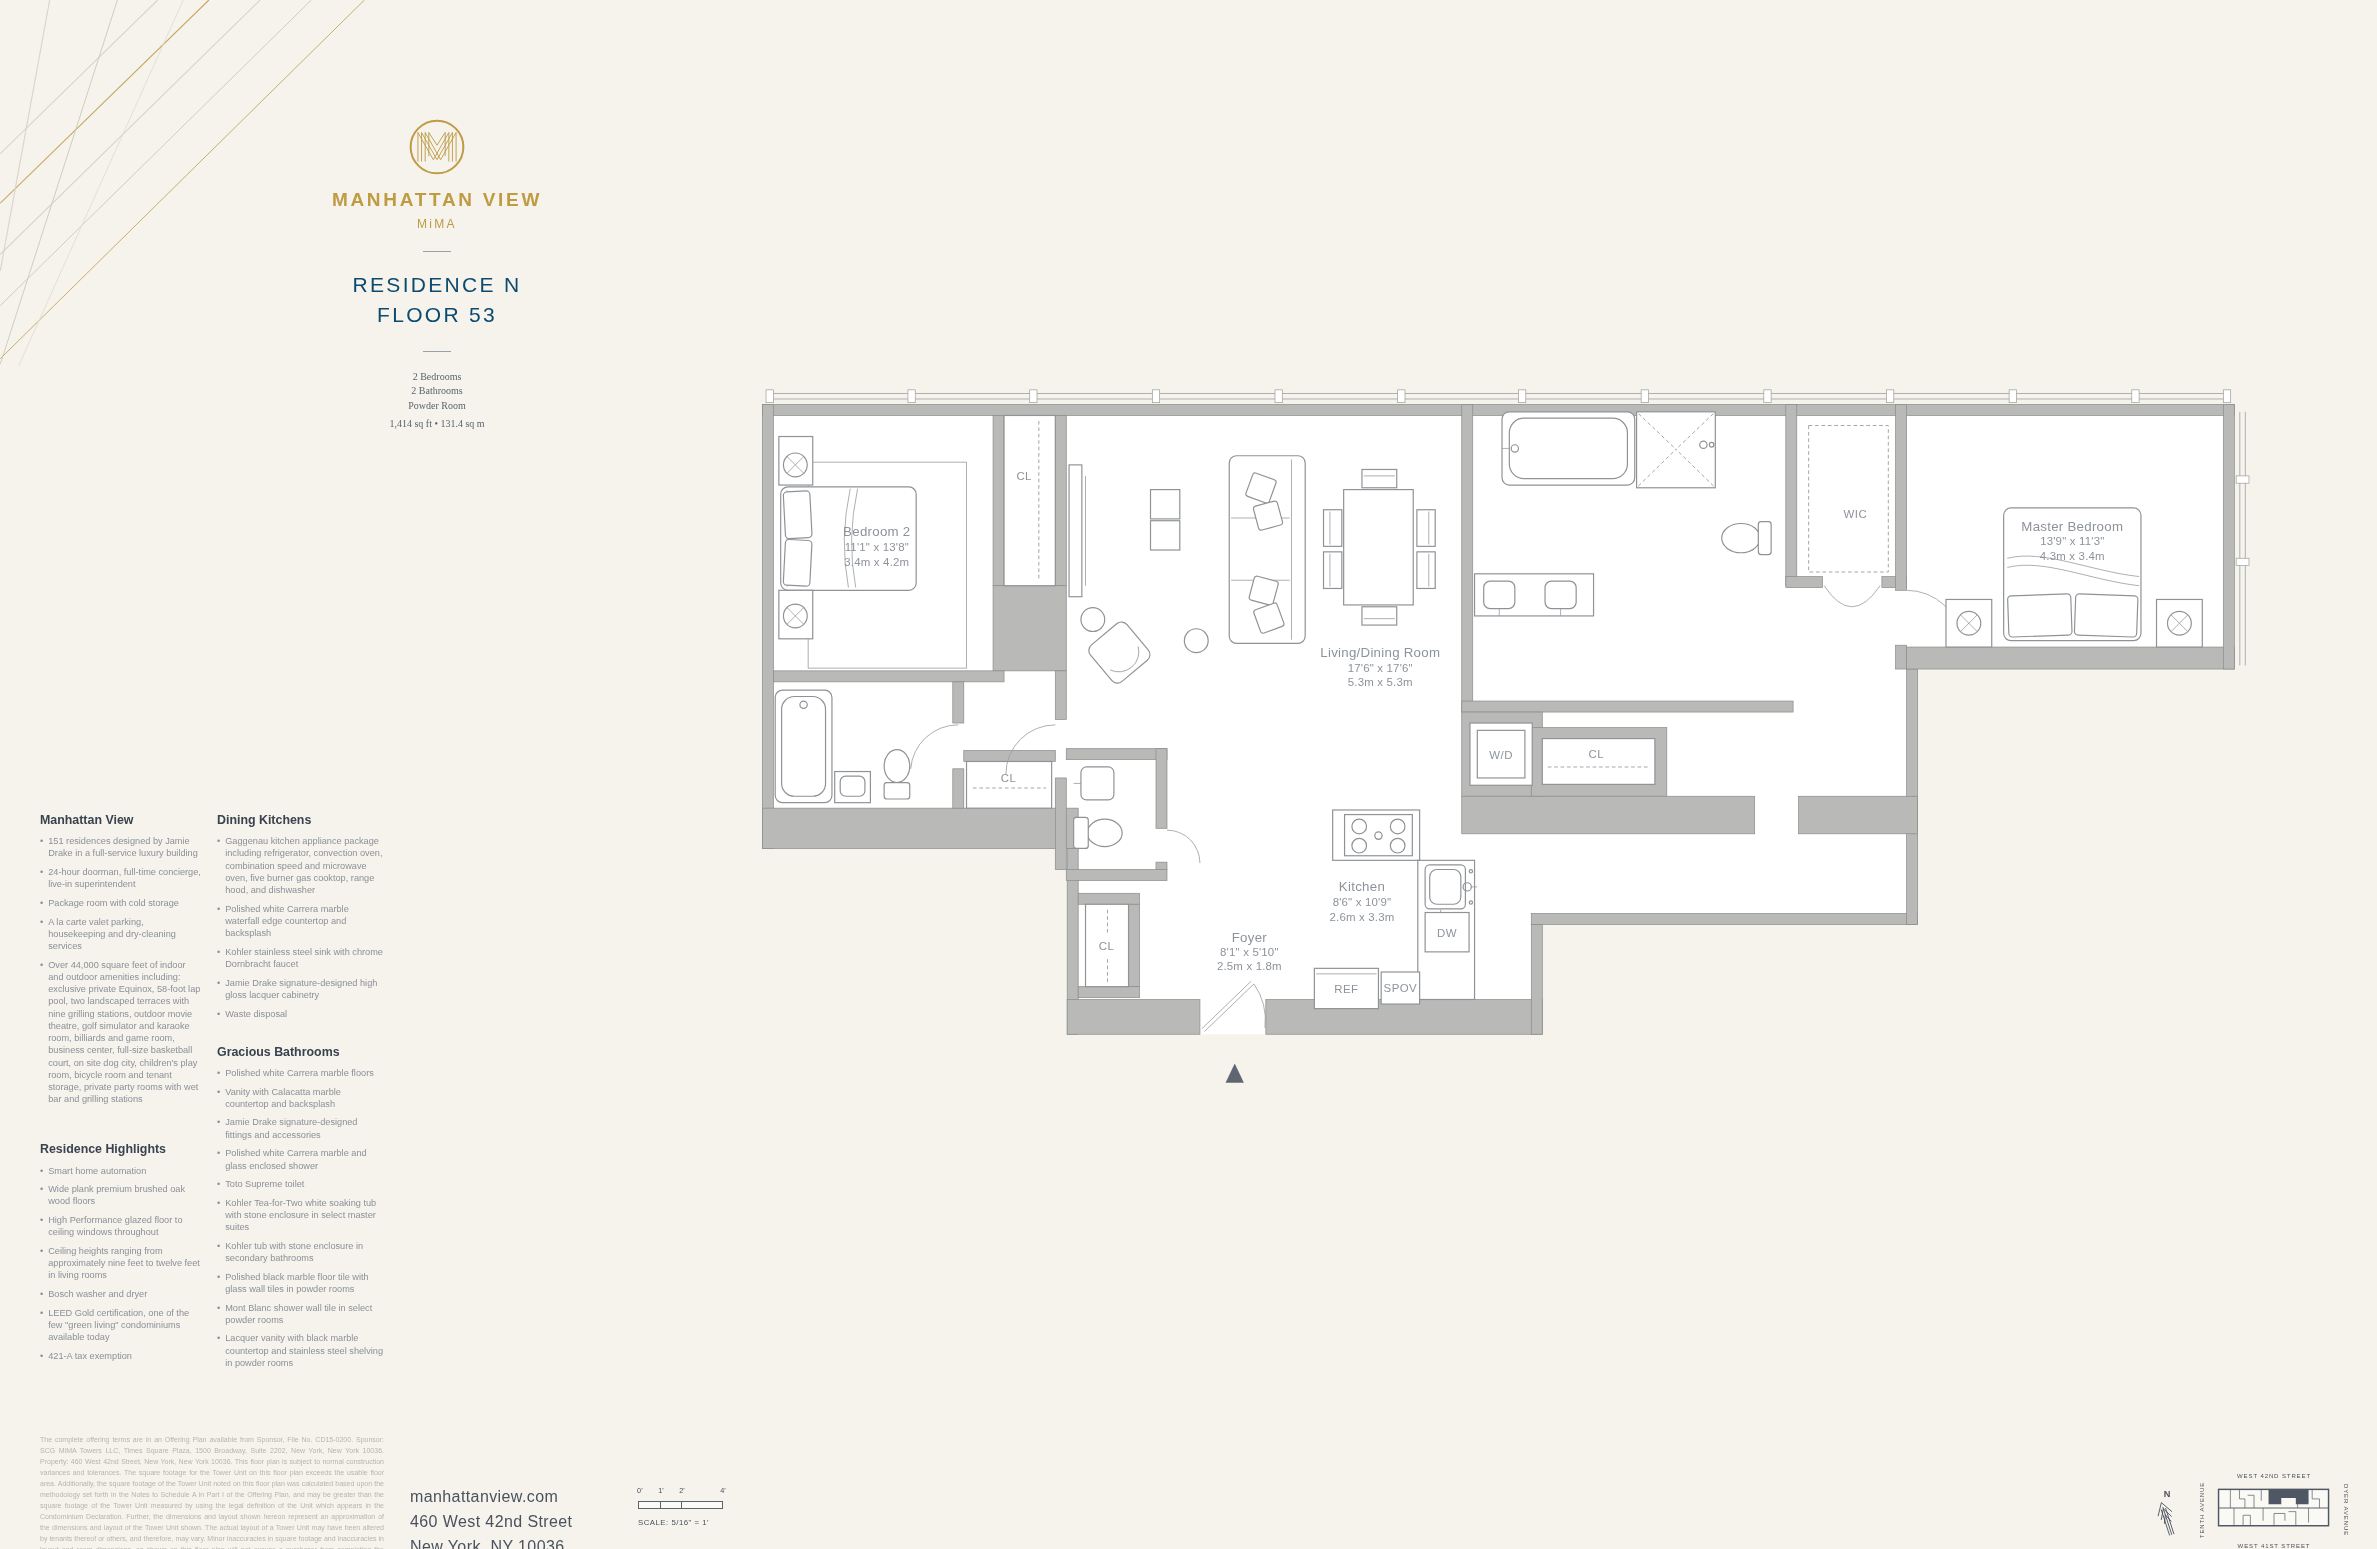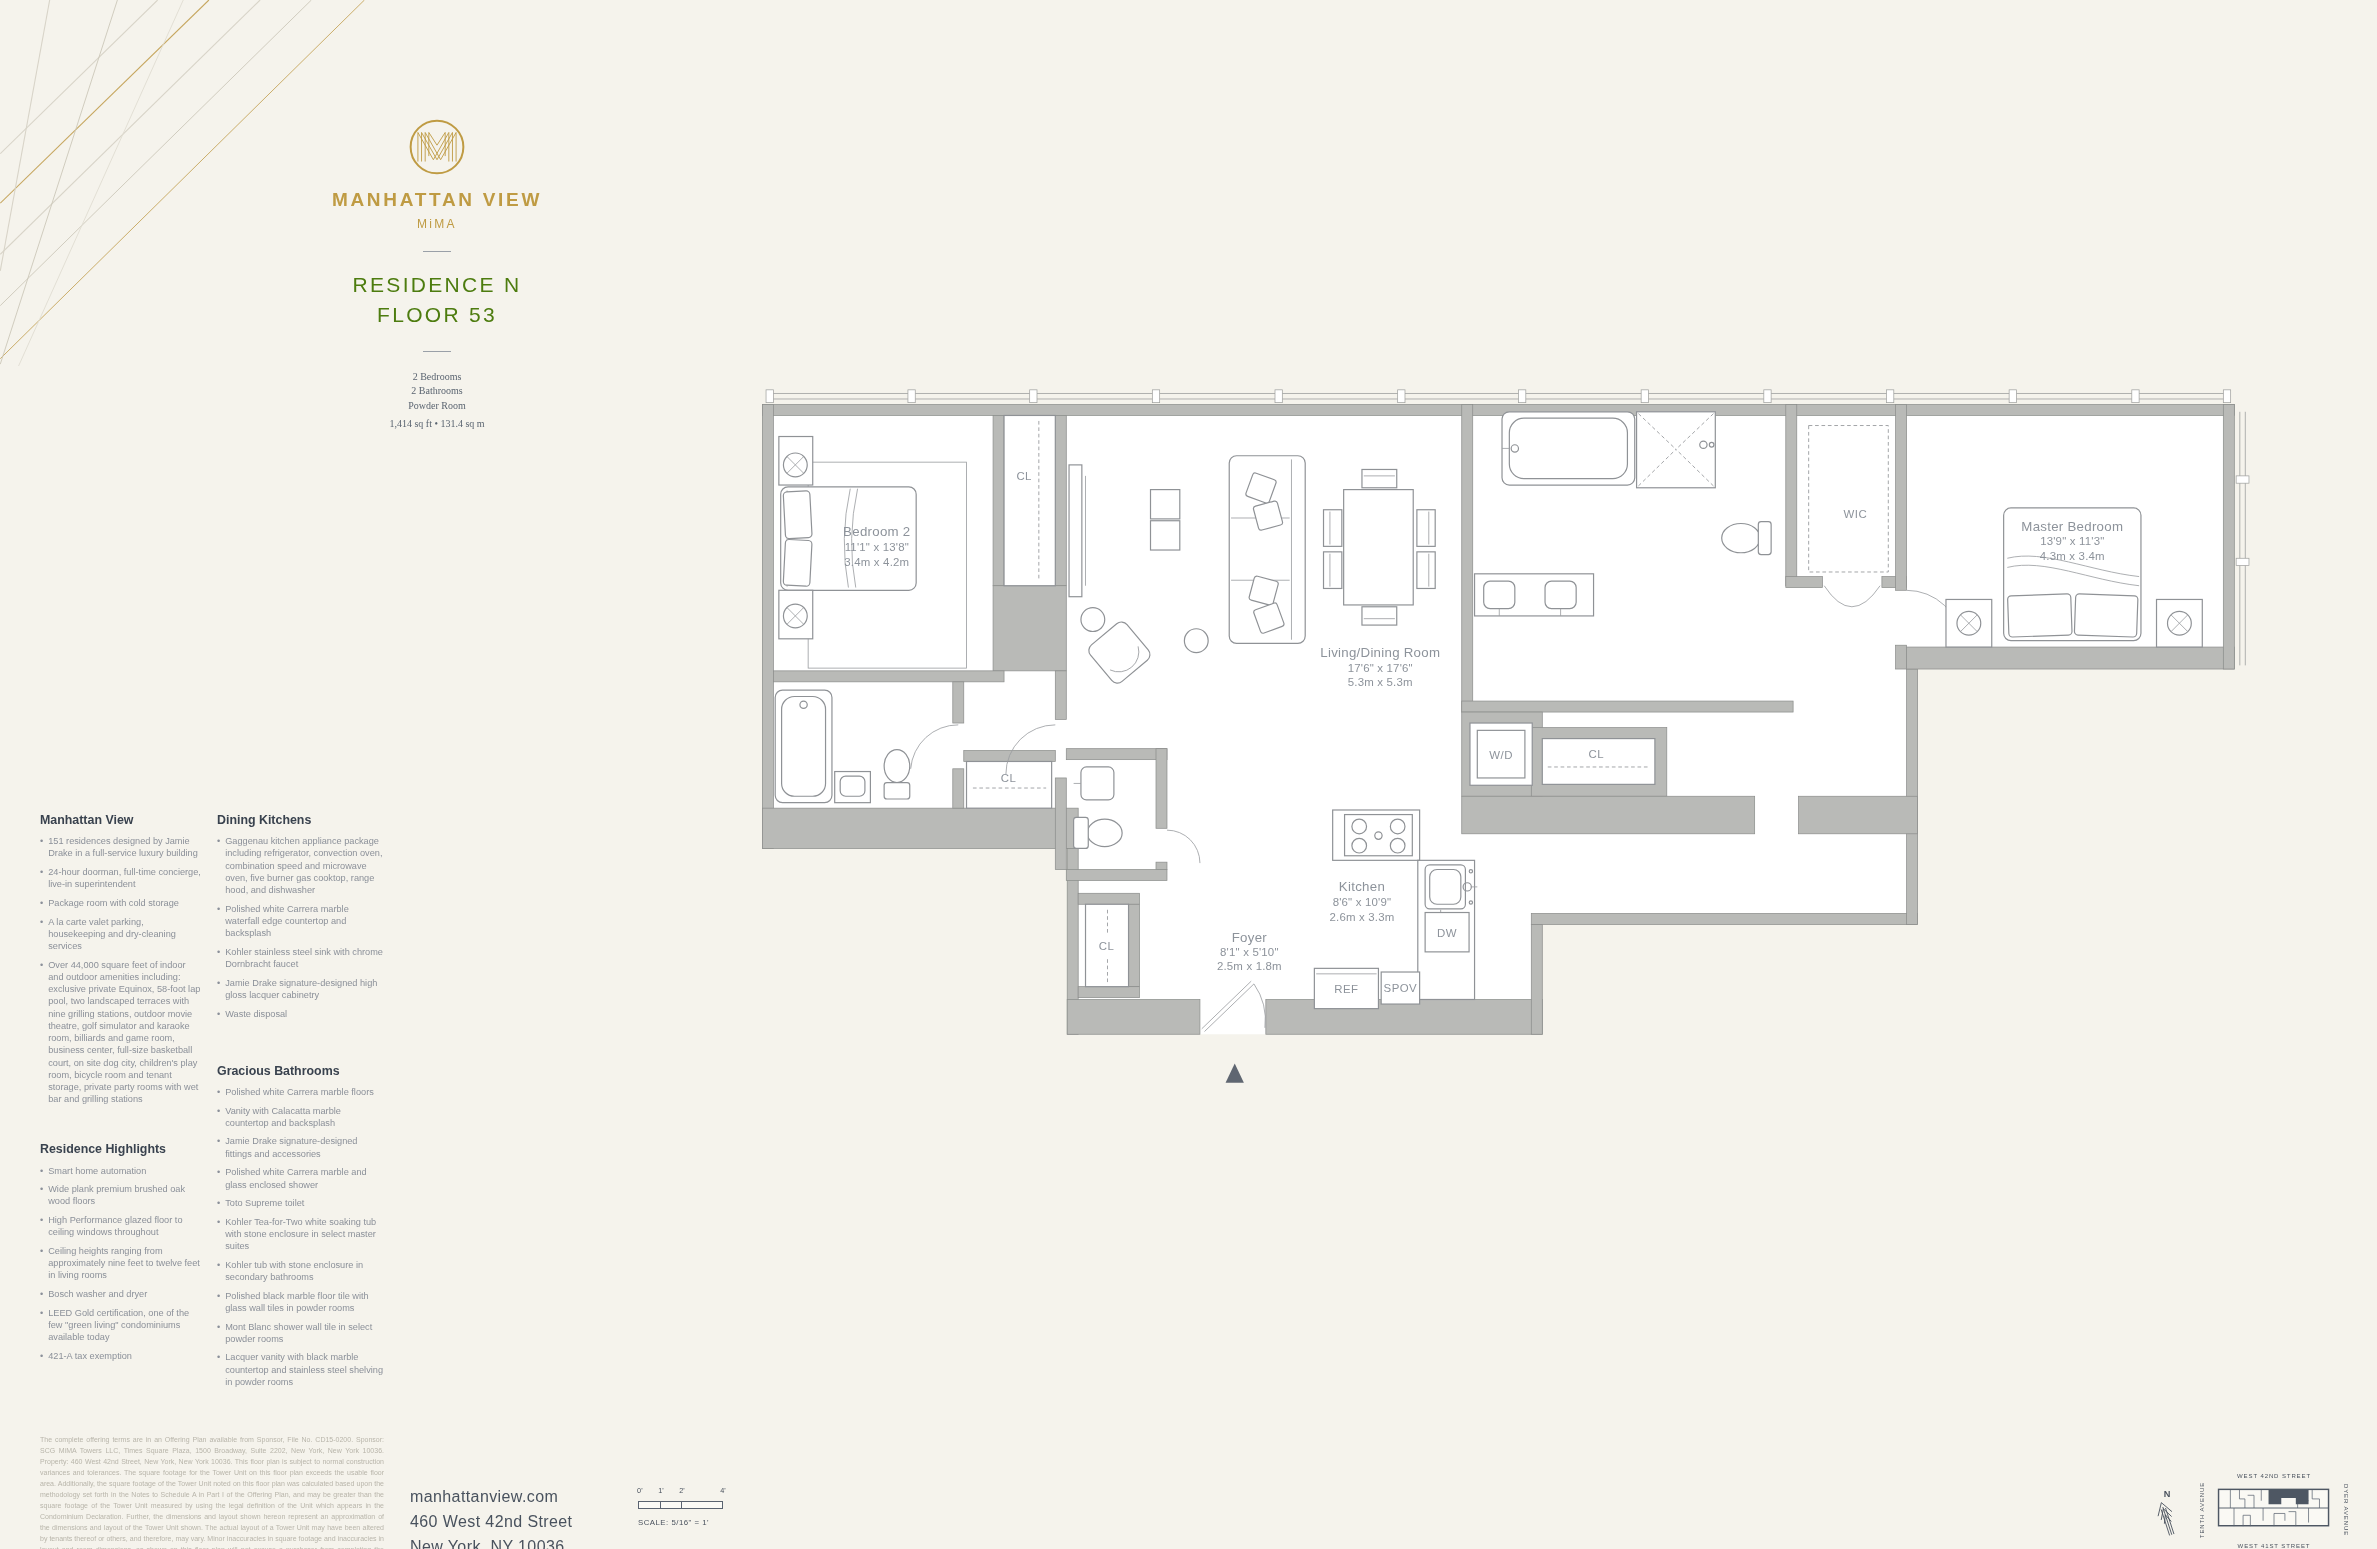--- a/index.html
+++ b/index.html
@@ -3,21 +3,21 @@
 <meta charset="utf-8">
 <style>
   html,body{margin:0;padding:0;}
   body{width:2377px;height:1550px;position:relative;background:#f5f3ec;font-family:"Liberation Sans",sans-serif;overflow:hidden;}
   .abs{position:absolute;}
   
   .brand-block{left:309px;top:117px;width:256px;text-align:center;}
   .brand-name{font-size:19px;font-weight:bold;letter-spacing:2.7px;color:#bf9b43;margin-top:9.2px;}
   .brand-sub{font-size:12px;letter-spacing:2.3px;color:#bf9b43;margin-top:5.5px;}
   .divider{width:27.5px;height:0.9px;background:#9aa0a8;margin:20px auto 18.3px auto;}
-  .res-line{font-size:21px;letter-spacing:2.3px;color:#4d7c0f;line-height:1.45;text-align:center;}
+  .res-line{font-size:21px;letter-spacing:2.3px;color:#0c4a6e;line-height:1.45;text-align:center;}
   .feat{font-family:"Liberation Serif",serif;font-size:10px;color:#5a6470;line-height:1.45;text-align:center;}
   .area-line{font-family:"Liberation Serif",serif;font-size:10px;color:#5a6470;margin-top:5px;}
   
   .col{width:163px;}
   .col h3{font-size:12.4px;font-weight:bold;color:#39424e;margin:0 0 8.2px 0;}
   .col ul{list-style:none;margin:0;padding:0;}
   .col li{font-family:Liberation Sans, sans-serif;font-size:9.2px;color:#8b9099;line-height:1.33;margin:0 0 6.4px 0;padding-left:8.2px;position:relative;}
   .col li:before{content:"•";position:absolute;left:0;top:0;color:#8b9099;}
   .sec2{margin-top:37px;}
   
@@ -112,21 +112,21 @@
   <section>
     <h3>Dining Kitchens</h3>
     <ul>
       <li>Gaggenau kitchen appliance package including refrigerator, convection oven, combination speed and microwave oven, five burner gas cooktop, range hood, and dishwasher</li>
       <li>Polished white Carrera marble waterfall edge countertop and backsplash</li>
       <li>Kohler stainless steel sink with chrome Dornbracht faucet</li>
       <li>Jamie Drake signature-designed high gloss lacquer cabinetry</li>
       <li>Waste disposal</li>
     </ul>
   </section>
-  <section class="sec2" style="margin-top:44px">
+  <section class="sec2" style="margin-top:25px">
     <h3>Gracious Bathrooms</h3>
     <ul>
       <li>Polished white Carrera marble floors</li>
       <li>Vanity with Calacatta marble countertop and backsplash</li>
       <li>Jamie Drake signature-designed fittings and accessories</li>
       <li>Polished white Carrera marble and glass enclosed shower</li>
       <li>Toto Supreme toilet</li>
       <li>Kohler Tea-for-Two white soaking tub with stone enclosure in select master suites</li>
       <li>Kohler tub with stone enclosure in secondary bathrooms</li>
       <li>Polished black marble floor tile with glass wall tiles in powder rooms</li>

